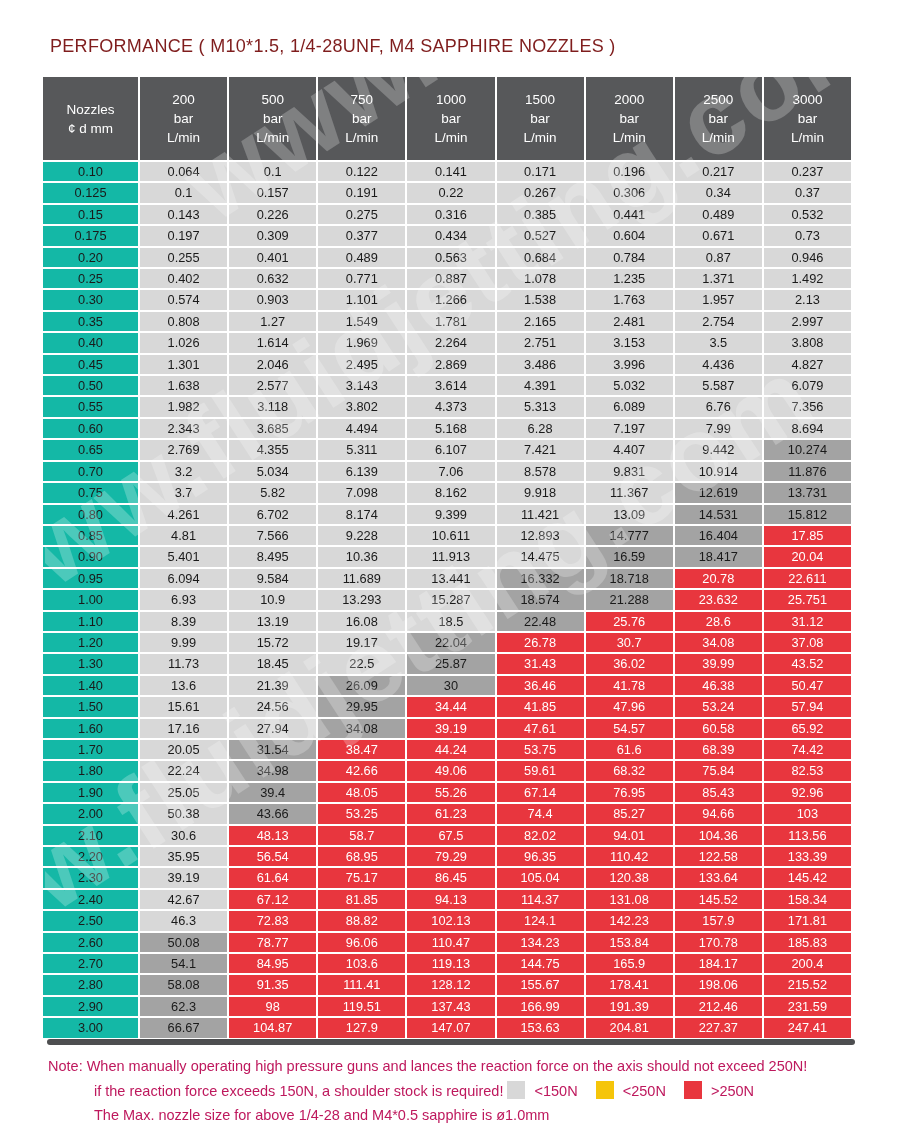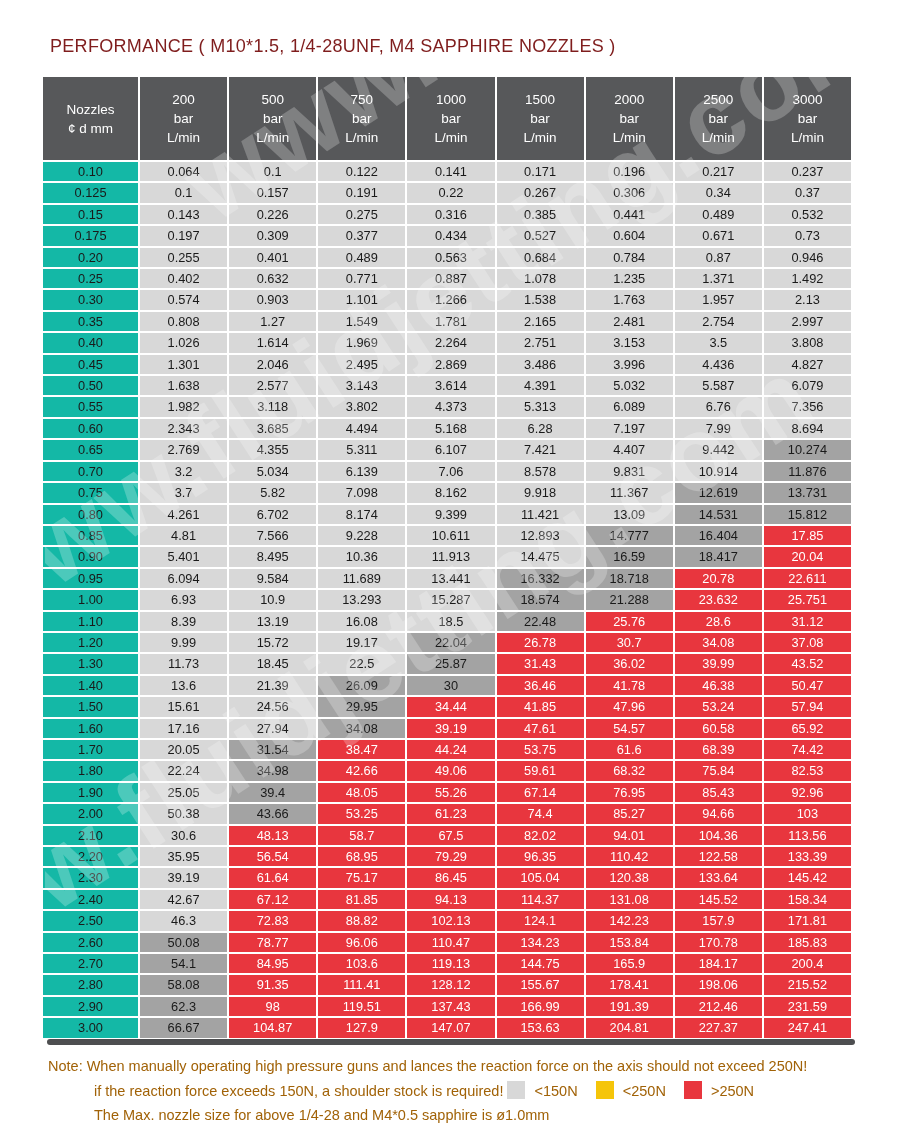--- a/index.html
+++ b/index.html
@@ -31,21 +31,21 @@
   td.noz{background:#14b8a6;}
   td.g{background:#D8D8D8;}
   td.y{background:#a3a3a3;}
   td.r{background:#E8363E;color:#ffffff !important;}
   .bottom-bar{
     position:absolute;left:47px;top:1039px;width:808px;height:6px;
     background:#4d4e50;border-radius:3px;
   }
   .note{
     position:absolute;left:48px;top:1054px;width:830px;
-    font-size:14.5px;color:#a16207;line-height:24.5px;
+    font-size:14.5px;color:#be185d;line-height:24.5px;
   }
   .note .indent{margin-left:46px;}
   .legend{display:inline-block;}
   .legend-item{display:inline-block;margin-right:14px;white-space:nowrap;}
   .legend-swatch{
     display:inline-block;width:18px;height:18px;vertical-align:-3px;margin-right:5px;
   }
   .wm-clip{
     position:absolute;left:45px;top:75px;width:812px;height:964px;
     overflow:hidden;pointer-events:none;z-index:5;

